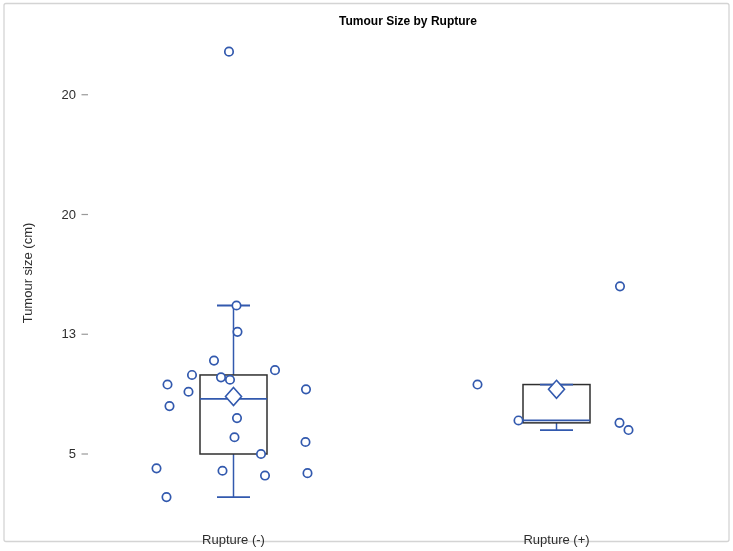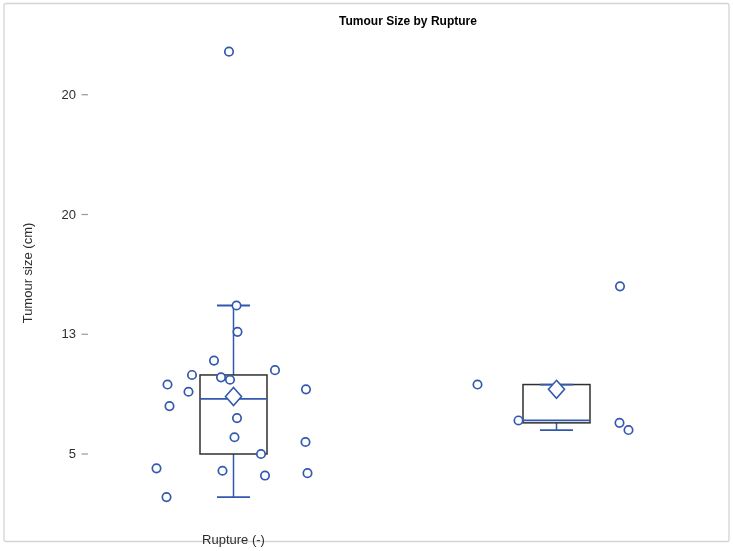--- a/index.html
+++ b/index.html
@@ -104,13 +104,14 @@
   <div class="chart-title">Tumour Size by Rupture</div>
 
   <div class="y-axis-title">Tumour size (cm)</div>
 
   <div class="y-tick-label" style="top:445px">5</div>
   <div class="y-tick-label" style="top:325.3px">13</div>
   <div class="y-tick-label" style="top:205.5px">20</div>
   <div class="y-tick-label" style="top:85.8px">20</div>
 
   <div class="x-cat-label" style="left:158.5px">Rupture (-)</div>
+  <div class="x-cat-label" style="left:481.5px">Rupture (+)</div>
 </div>
 
 </body></html>

